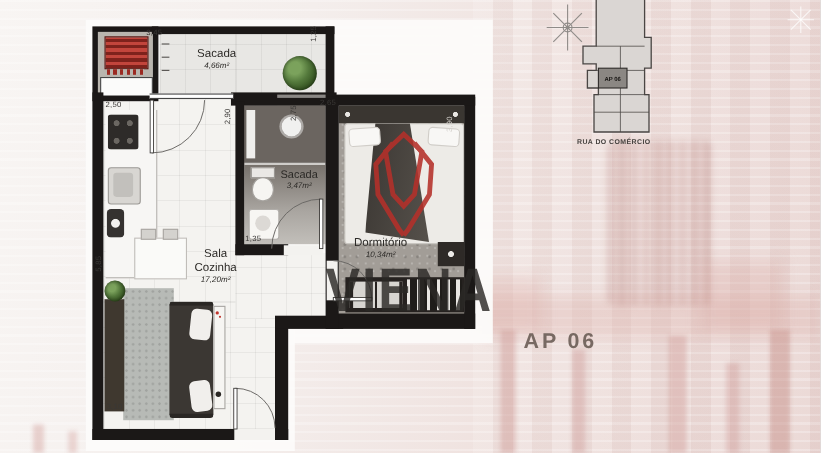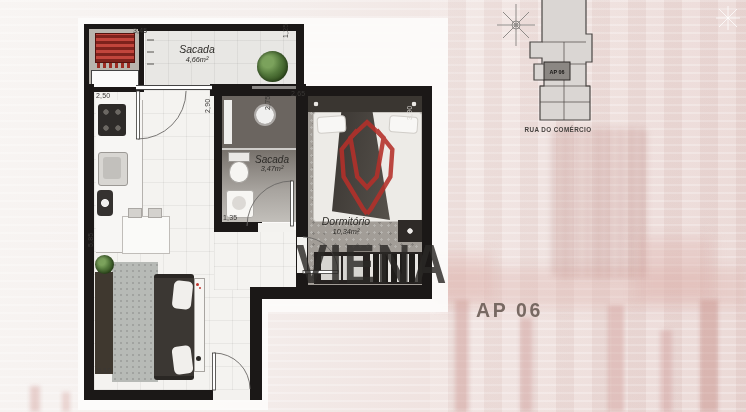--- a/index.html
+++ b/index.html
@@ -8,21 +8,21 @@
     background:linear-gradient(100deg,#f8f5f3 0%,#f4eeec 35%,#efe1de 65%,#e8d3d0 100%);}
   .abs{position:absolute;}
   .wall{position:absolute;background:#1b1817;z-index:12;}
   .floor{position:absolute;background:#f4f3f0;z-index:8;
     background-image:repeating-linear-gradient(0deg,rgba(0,0,0,.05) 0 1px,transparent 1px 23px),
                      repeating-linear-gradient(90deg,rgba(0,0,0,.05) 0 1px,transparent 1px 23px);}
   .furn{position:absolute;z-index:9;}
   .dim{position:absolute;z-index:18;font-size:7px;color:#3a3836;white-space:nowrap;letter-spacing:.2px;}
   .dim.rot{transform:rotate(-90deg);transform-origin:left top;}
   .room-label{position:absolute;z-index:18;text-align:center;color:#2c2a27;line-height:1.12;}
-  .room-label .nm{font-size:10.5px;font-style:italic;}
+  .room-label .nm{font-size:10.5px;}
   .room-label .ar{font-size:7.3px;font-style:italic;}
   .blob{position:absolute;z-index:2;pointer-events:none;}
   .underlay{position:absolute;background:rgba(252,251,250,.95);z-index:5;}
   .texture{position:absolute;inset:0;z-index:1;pointer-events:none;
     background:repeating-linear-gradient(180deg,rgba(255,255,255,.26) 0 2px,rgba(255,255,255,0) 2px 8px);}
   .curtain{position:absolute;left:430px;top:0;width:316px;height:412px;z-index:1;pointer-events:none;
     background:repeating-linear-gradient(90deg,rgba(255,255,255,.14) 0 18px,rgba(206,178,174,.12) 18px 36px);}
   .brand{position:absolute;left:296px;top:231px;z-index:26;font-size:56px;font-weight:bold;
     letter-spacing:2px;color:rgba(43,40,38,.82);transform:scale(.84,1);transform-origin:left top;white-space:nowrap;}
   .tagline{position:absolute;left:303px;top:274px;z-index:26;font-size:9px;font-weight:bold;
@@ -157,20 +157,25 @@
   <div class="plant" style="left:257px;top:51px;width:31px;height:31px;"></div>
 
   <div class="room-label" style="left:157px;top:44px;width:80px;">
     <div class="nm">Sacada</div>
     <div class="ar">4,66m²</div>
   </div>
   <div class="room-label" style="left:245px;top:154px;width:54px;">
     <div class="nm" style="font-size:10px;">Sacada</div>
     <div class="ar">3,47m²</div>
   </div>
+  <div class="room-label" style="left:150px;top:226px;width:92px;">
+    <div class="nm">Sala</div>
+    <div class="nm">Cozinha</div>
+    <div class="ar">17,20m²</div>
+  </div>
   <div class="room-label" style="left:302px;top:216px;width:88px;">
     <div class="nm">Dormitório</div>
     <div class="ar">10,34m²</div>
   </div>
 
   <div class="dim" style="left:133px;top:27px;">3,45</div>
   <div class="dim rot" style="left:282px;top:38px;">1,25</div>
   <div class="dim" style="left:96px;top:92px;">2,50</div>
   <div class="dim rot" style="left:204px;top:113px;">2,90</div>
   <div class="dim rot" style="left:87px;top:247px;">5,85</div>

